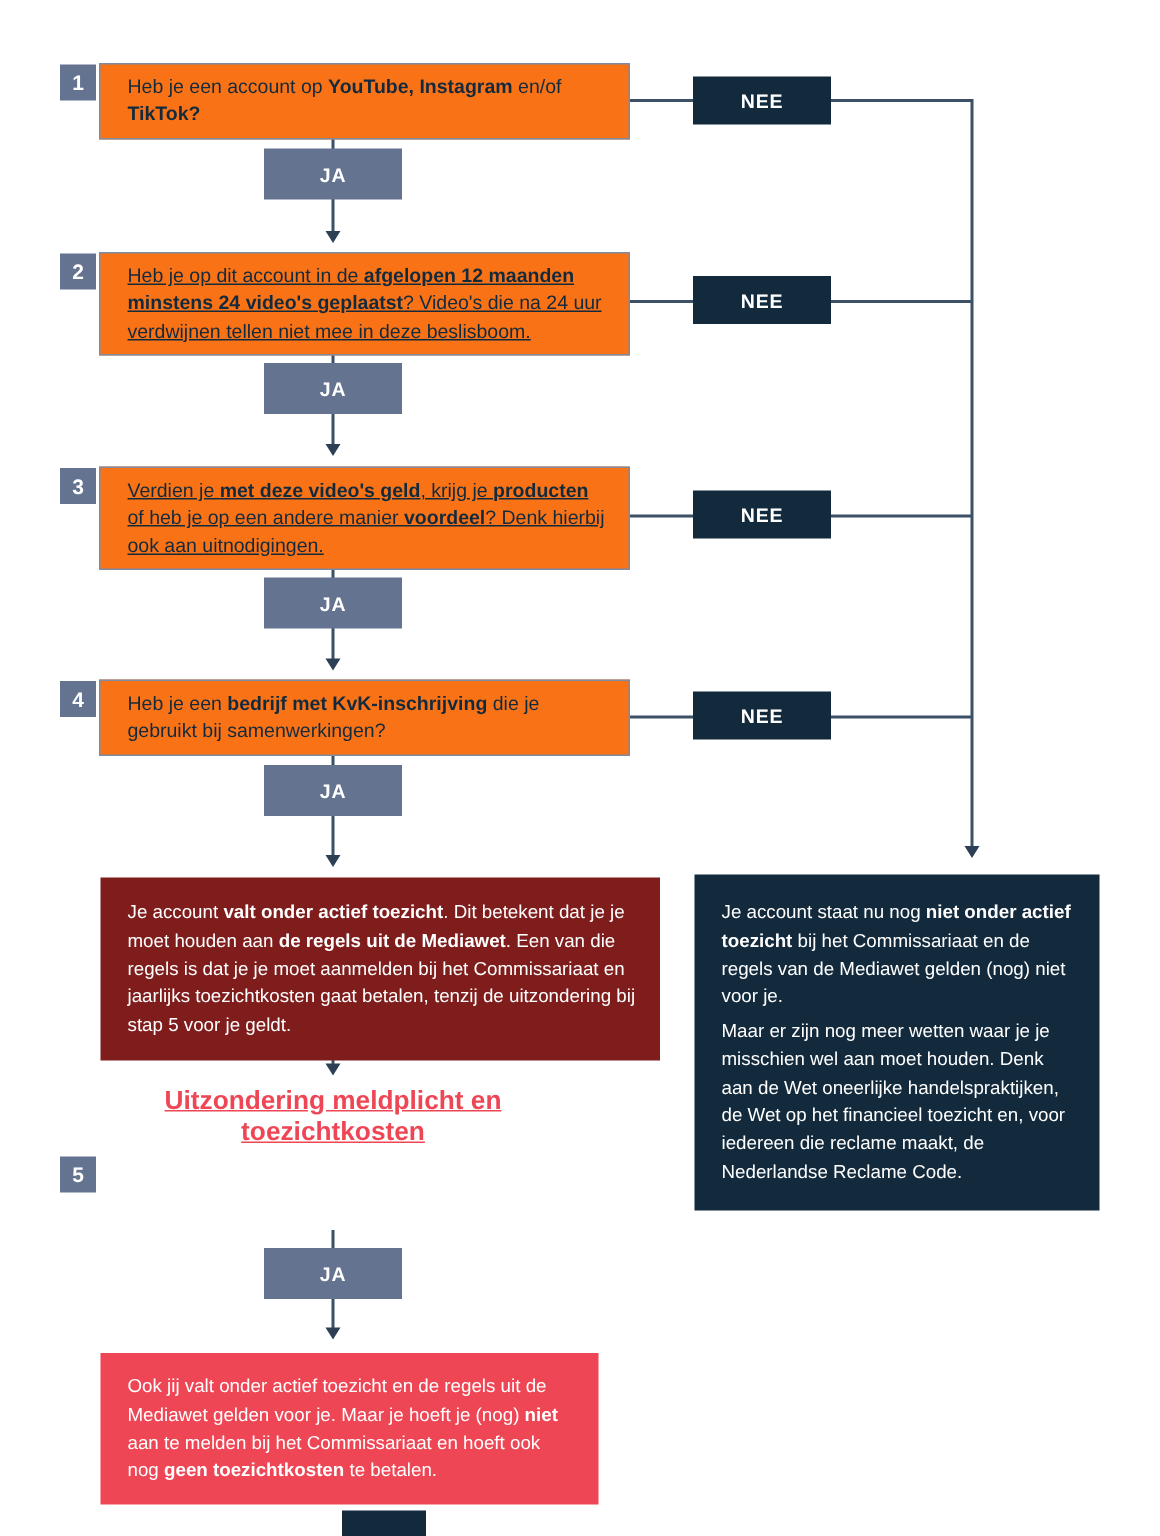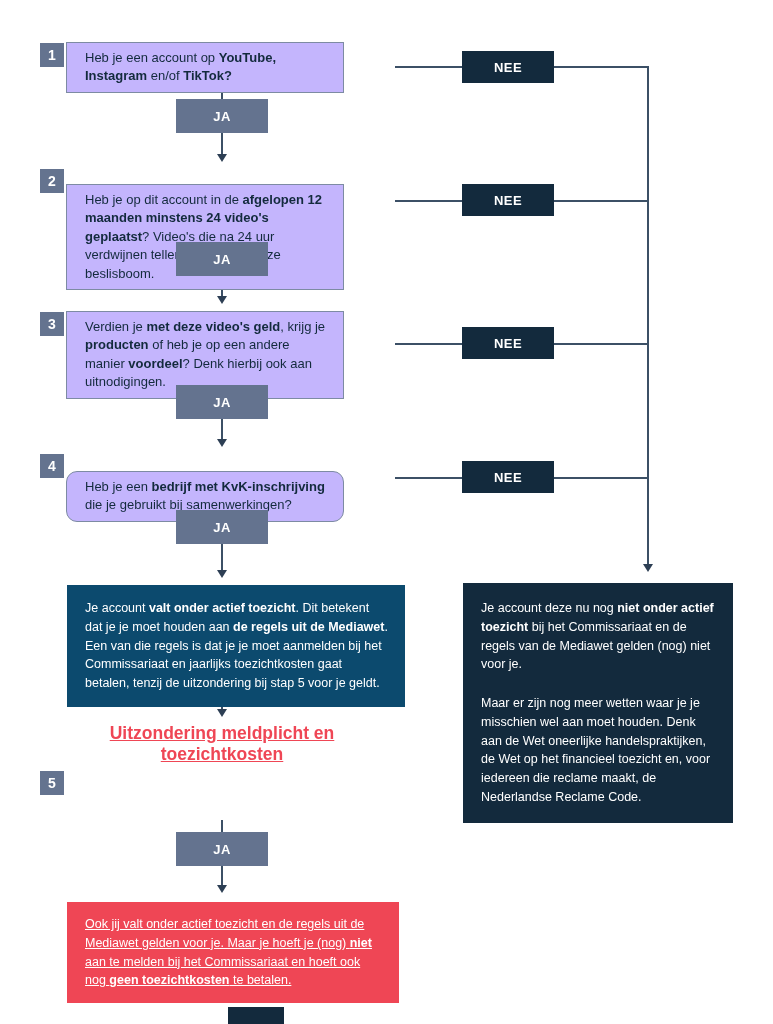--- a/index.html
+++ b/index.html
@@ -7,57 +7,57 @@
     position:relative;width:773px;height:1024px;background:#ffffff;
     font-family:"Liberation Sans", sans-serif;color:#132a3d;overflow:hidden;
   }
   .abs{position:absolute;box-sizing:border-box;}
   .badge{
     width:24px;height:24px;background:#64738f;color:#ffffff;
     display:flex;align-items:center;justify-content:center;
     font-size:14px;font-weight:bold;z-index:3;
   }
   .qbox{
-    width:278px;background:#c4b5fd;border:1.5px solid #7d8ba3;
+    width:354px;background:#f97316;border:1.5px solid #7d8ba3;
     display:flex;align-items:flex-start;padding:6px 14px 6px 18px;
     font-size:13px;line-height:1.42;z-index:2;
   }
   .jabox{
     width:92px;height:34px;background:#64738f;color:#ffffff;
     display:flex;align-items:center;justify-content:center;
     font-size:13px;font-weight:bold;letter-spacing:.5px;z-index:2;
   }
   .neebox{
     width:92px;height:32px;background:#132a3d;color:#ffffff;
     display:flex;align-items:center;justify-content:center;
     font-size:13px;font-weight:bold;letter-spacing:.5px;z-index:2;
   }
   .vline{width:1.5px;background:#3c5066;z-index:1;}
   .hline{height:1.5px;background:#3c5066;z-index:1;}
   .arrowhead{
     width:0;height:0;border-left:5px solid transparent;border-right:5px solid transparent;
     border-top:8px solid #2d3f54;z-index:1;
   }
   .bluebox{
-    left:67px;width:338px;background:#0c4a6e;color:#ffffff;
+    left:67px;width:373px;background:#7f1d1d;color:#ffffff;
     padding:14px 16px 14px 18px;font-size:12.5px;line-height:1.5;z-index:2;
   }
   .navybox{
     left:463px;width:270px;background:#132a3d;color:#ffffff;
     padding:16px 16px 16px 18px;font-size:12.5px;line-height:1.5;z-index:2;
   }
   .navybox p{margin:0;}
-  .navybox p + p{margin-top:20px;}
+  .navybox p + p{margin-top:4px;}
   .redheading{
     left:52px;width:340px;text-align:center;color:#ef4655;
     font-size:17.5px;font-weight:600;z-index:2;
   }
   .redbox{
     left:67px;width:332px;background:#ef4655;color:#ffffff;
-    padding:13px 16px 13px 18px;font-size:12.5px;line-height:1.5;z-index:2;text-decoration:underline;
+    padding:13px 16px 13px 18px;font-size:12.5px;line-height:1.5;z-index:2;
   }
   .cutoff{
     width:56px;height:17px;background:#132a3d;z-index:2;
   }
   .b{font-weight:bold;}
 </style>
 </head>
 <body>
 
 <div id="canvas">
@@ -67,59 +67,59 @@
       <span><span>Heb je een account op </span><span class="b">YouTube, Instagram</span><span> en/of </span><span class="b">TikTok?</span></span>
     </div>
   <div class="abs hline" style="left:395px;top:66px;width:67px;"></div>
   <div class="abs neebox" style="left:462px;top:51px;">NEE</div>
   <div class="abs hline" style="left:554px;top:66px;width:94px;"></div>
   <div class="abs vline" style="left:221px;top:92px;height:63px;"></div>
   <div class="abs jabox" style="left:176px;top:99px;">JA</div>
   <div class="abs arrowhead" style="left:217px;top:154px;"></div>
 
   <div class="abs badge" style="left:40px;top:169px;">2</div>
-  <div class="abs qbox" style="left:66px;top:184px;min-height:66px;">
+  <div class="abs qbox" style="left:66px;top:168px;min-height:66px;text-decoration:underline;">
       <span><span>Heb je op dit account in de </span><span class="b">afgelopen 12 maanden minstens 24 video's geplaatst</span><span>? Video's die na 24 uur verdwijnen tellen niet mee in deze beslisboom.</span></span>
     </div>
   <div class="abs hline" style="left:395px;top:200px;width:67px;"></div>
   <div class="abs neebox" style="left:462px;top:184px;">NEE</div>
   <div class="abs hline" style="left:554px;top:200px;width:94px;"></div>
   <div class="abs vline" style="left:221px;top:234px;height:63px;"></div>
   <div class="abs jabox" style="left:176px;top:242px;">JA</div>
   <div class="abs arrowhead" style="left:217px;top:296px;"></div>
 
   <div class="abs badge" style="left:40px;top:312px;">3</div>
-  <div class="abs qbox" style="left:66px;top:311px;min-height:66px;">
+  <div class="abs qbox" style="left:66px;top:311px;min-height:66px;text-decoration:underline;">
       <span><span>Verdien je </span><span class="b">met deze video's geld</span><span>, krijg je </span><span class="b">producten</span><span> of heb je op een andere manier </span><span class="b">voordeel</span><span>? Denk hierbij ook aan uitnodigingen.</span></span>
     </div>
   <div class="abs hline" style="left:395px;top:343px;width:67px;"></div>
   <div class="abs neebox" style="left:462px;top:327px;">NEE</div>
   <div class="abs hline" style="left:554px;top:343px;width:94px;"></div>
   <div class="abs vline" style="left:221px;top:377px;height:63px;"></div>
   <div class="abs jabox" style="left:176px;top:385px;">JA</div>
   <div class="abs arrowhead" style="left:217px;top:439px;"></div>
 
   <div class="abs badge" style="left:40px;top:454px;">4</div>
-  <div class="abs qbox" style="left:66px;top:471px;min-height:50px;border-radius:11px;">
+  <div class="abs qbox" style="left:66px;top:453px;min-height:50px;">
       <span><span>Heb je een </span><span class="b">bedrijf met KvK-inschrijving</span><span> die je gebruikt bij samenwerkingen?</span></span>
     </div>
   <div class="abs hline" style="left:395px;top:477px;width:67px;"></div>
   <div class="abs neebox" style="left:462px;top:461px;">NEE</div>
   <div class="abs hline" style="left:554px;top:477px;width:94px;"></div>
   <div class="abs vline" style="left:221px;top:503px;height:68px;"></div>
   <div class="abs jabox" style="left:176px;top:510px;">JA</div>
   <div class="abs arrowhead" style="left:217px;top:570px;"></div>
 
   <div class="abs vline" style="left:647px;top:66px;height:499px;"></div>
   <div class="abs arrowhead" style="left:643px;top:564px;"></div>
 
   <div class="abs bluebox" style="top:585px;min-height:97px;"><span><span>Je account </span><span class="b">valt onder actief toezicht</span><span>. Dit betekent dat je je moet houden aan </span><span class="b">de regels uit de Mediawet</span><span>. Een van die regels is dat je je moet aanmelden bij het Commissariaat en jaarlijks toezichtkosten gaat betalen, tenzij de uitzondering bij stap 5 voor je geldt.</span></span></div>
 
   <div class="abs navybox" style="top:583px;min-height:175px;">
-    <p><span>Je account deze nu nog </span><span class="b">niet onder actief toezicht</span><span> bij het Commissariaat en de regels van de Mediawet gelden (nog) niet voor je.</span></p>
+    <p><span>Je account staat nu nog </span><span class="b">niet onder actief toezicht</span><span> bij het Commissariaat en de regels van de Mediawet gelden (nog) niet voor je.</span></p>
     <p><span>Maar er zijn nog meer wetten waar je je misschien wel aan moet houden. Denk aan de Wet oneerlijke handelspraktijken, de Wet op het financieel toezicht en, voor iedereen die reclame maakt, de Nederlandse Reclame Code.</span></p>
   </div>
 
   <div class="abs vline" style="left:221px;top:682px;height:28px;"></div>
   <div class="abs arrowhead" style="left:217px;top:709px;"></div>
 
   <div class="abs redheading" style="top:723px;text-decoration:underline;">Uitzondering meldplicht en toezichtkosten</div>
 
   <div class="abs badge" style="left:40px;top:771px;">5</div>
   <div class="abs vline" style="left:221px;top:820px;height:66px;"></div>

